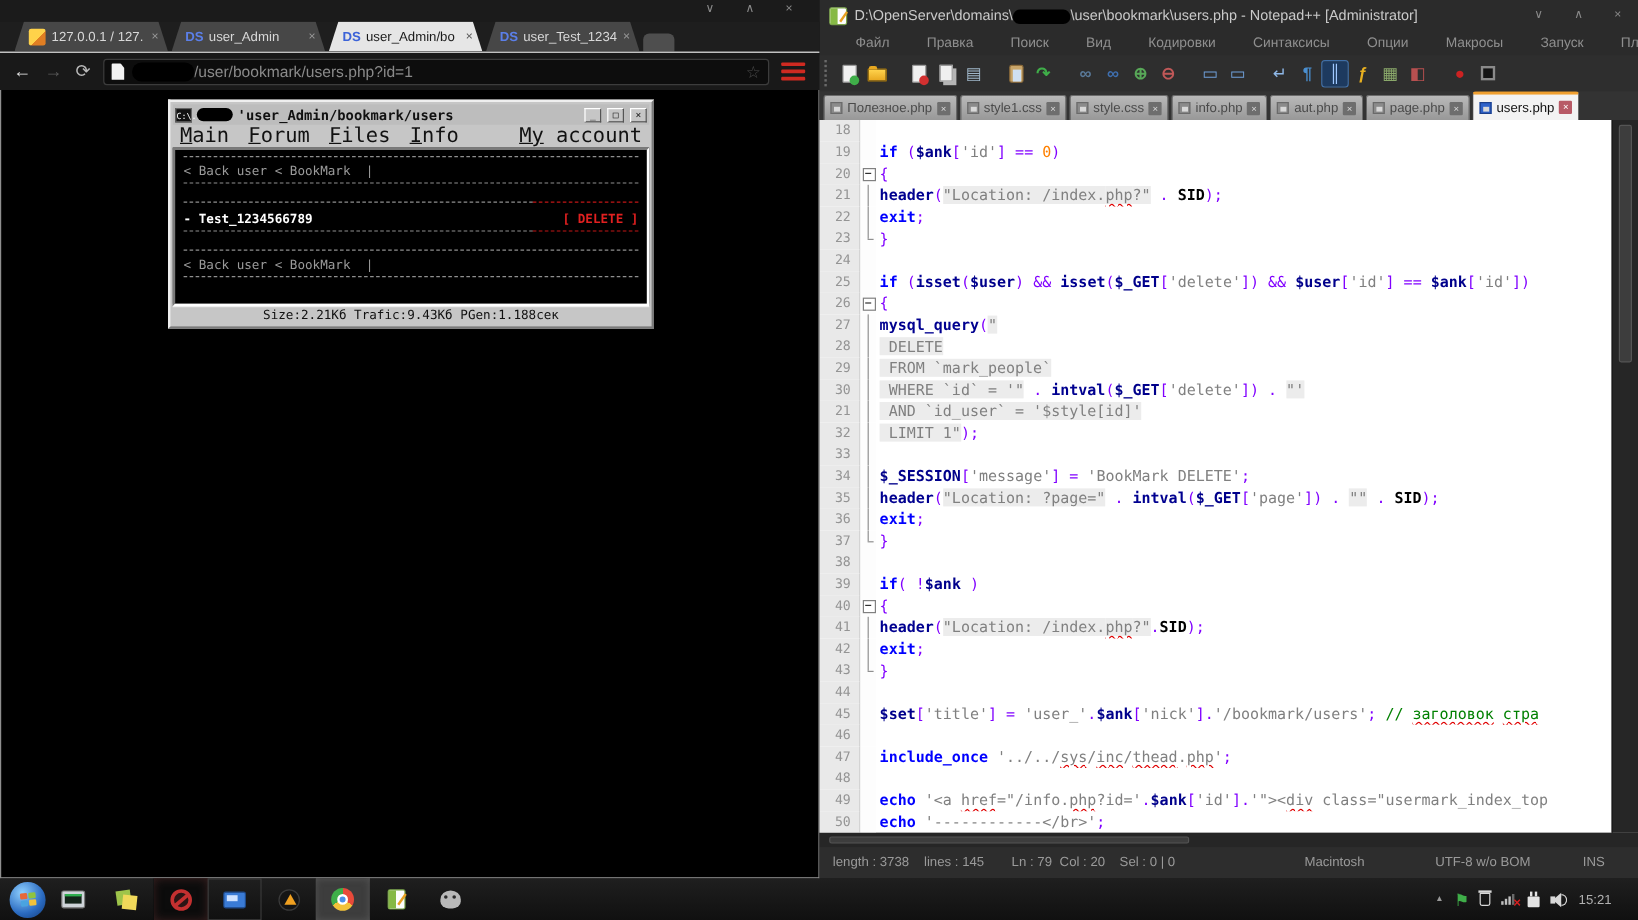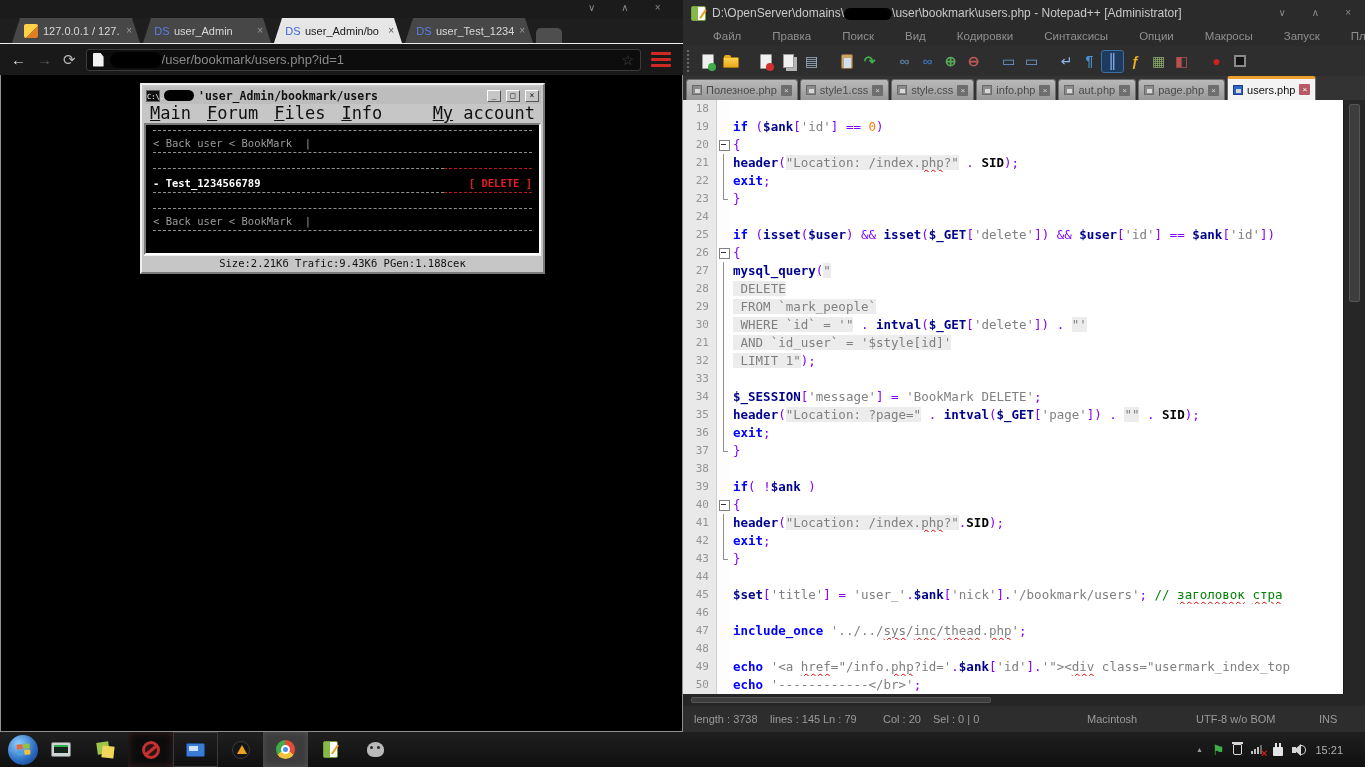--- a/index.html
+++ b/index.html
@@ -15,21 +15,21 @@
   .b-tabs{position:absolute;left:0;top:18px;width:100%;height:25px;display:flex;align-items:flex-end;padding-left:12px;}
   .btab{position:relative;height:25px;width:128px;display:flex;align-items:center;gap:5px;padding:0 8px 0 12px;
     background:#474747;color:#d8d8d8;font-size:11px;border-radius:8px 8px 0 0;margin-right:3px;
     clip-path:polygon(8px 0,calc(100% - 8px) 0,100% 100%,0 100%);}
   .btab.active{background:#e6e6e6;color:#1a1a1a;}
   .btab .lbl{flex:1;white-space:nowrap;overflow:hidden;}
   .btab .tclose{font-size:10px;color:#9a9a9a}
   .btab.active .tclose{color:#555}
   .fav{width:14px;height:14px;flex:0 0 14px;display:flex;align-items:center;justify-content:center;}
   .fav.pma{background:linear-gradient(135deg,#ffd24a 0 55%,#e07e23 55%);border-radius:2px;}
-  .fav.ds{color:#5b7fe8;font-weight:normal;font-size:11px;font-family:"Liberation Sans",sans-serif;}
+  .fav.ds{color:#5b7fe8;font-weight:bold;font-size:11px;font-family:"Liberation Sans",sans-serif;}
   .btab.active .fav.ds{color:#3c63d8}
   .newtab-stub{width:26px;height:15px;background:#4e4e4e;border-radius:5px 5px 0 0;margin-top:10px;}
   .b-tools{position:absolute;left:0;top:43px;width:100%;height:32px;background:#191919;border-top:1px solid #ececec;
     display:flex;align-items:center;}
   .navbtn{font-size:15px;line-height:15px;margin-left:11px;}
   .addr{position:relative;height:22px;flex:1;margin-left:10px;background:#0d0d0d;border:1px solid #3c3c3c;border-radius:3px;
     display:flex;align-items:center;padding:0 6px;}
   .page-ico{width:11px;height:14px;background:#f2f2f2;border-radius:1px;clip-path:polygon(0 0,70% 0,100% 30%,100% 100%,0 100%);}
   .redact{background:#000;border-radius:8px;display:inline-block;}
   .url{color:#8a8a8a;font-size:13px;white-space:nowrap;overflow:hidden;flex:1}
@@ -581,21 +581,21 @@
       <div class="vscroll">
           <div class="vthumb"></div>
         </div>
     </div>
     <div class="hscroll">
         <div class="hthumb"></div>
       </div>
     <div class="n-status">
       <span style="left:11px">length : 3738</span>
       <span style="left:87px">lines : 145</span>
-      <span style="left:140px">Ln : 79</span>
+      <span style="left:160px">Ln : 79</span>
       <span style="left:200px">Col : 20</span>
       <span style="left:250px">Sel : 0 | 0</span>
       <span style="left:404px">Macintosh</span>
       <span style="left:513px">UTF-8 w/o BOM</span>
       <span style="left:636px">INS</span>
     </div>
   </div>
 
   <div class="taskbar">
 

